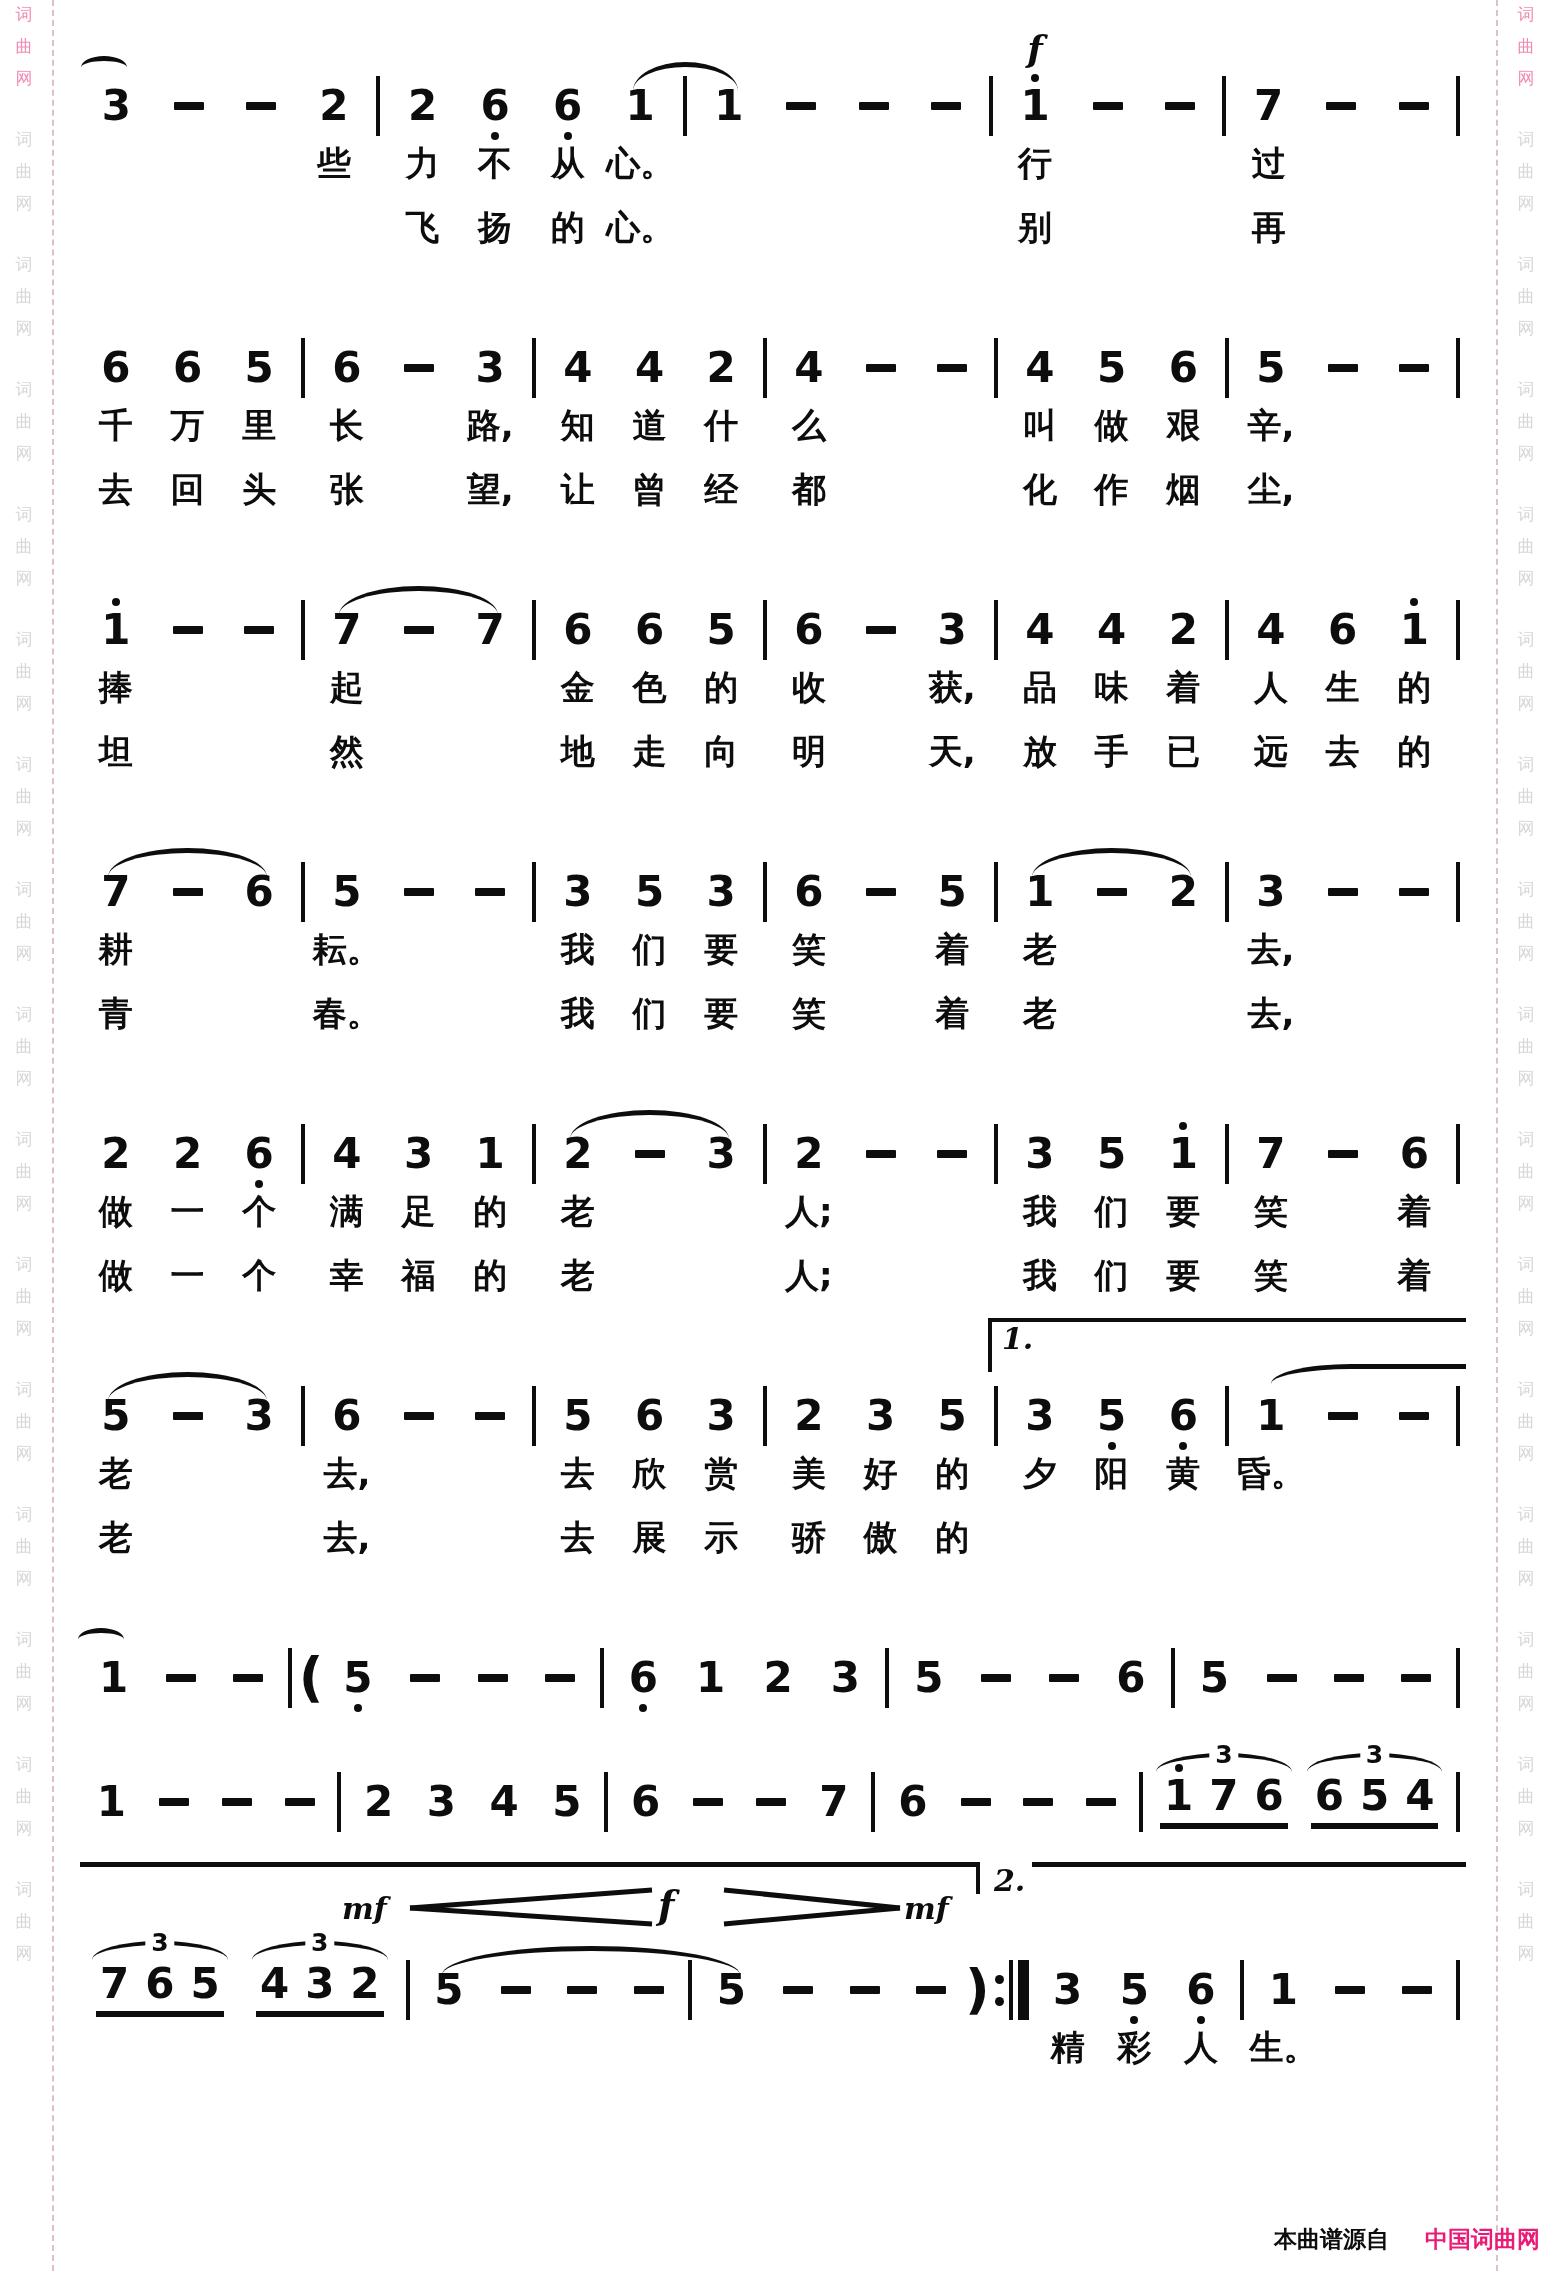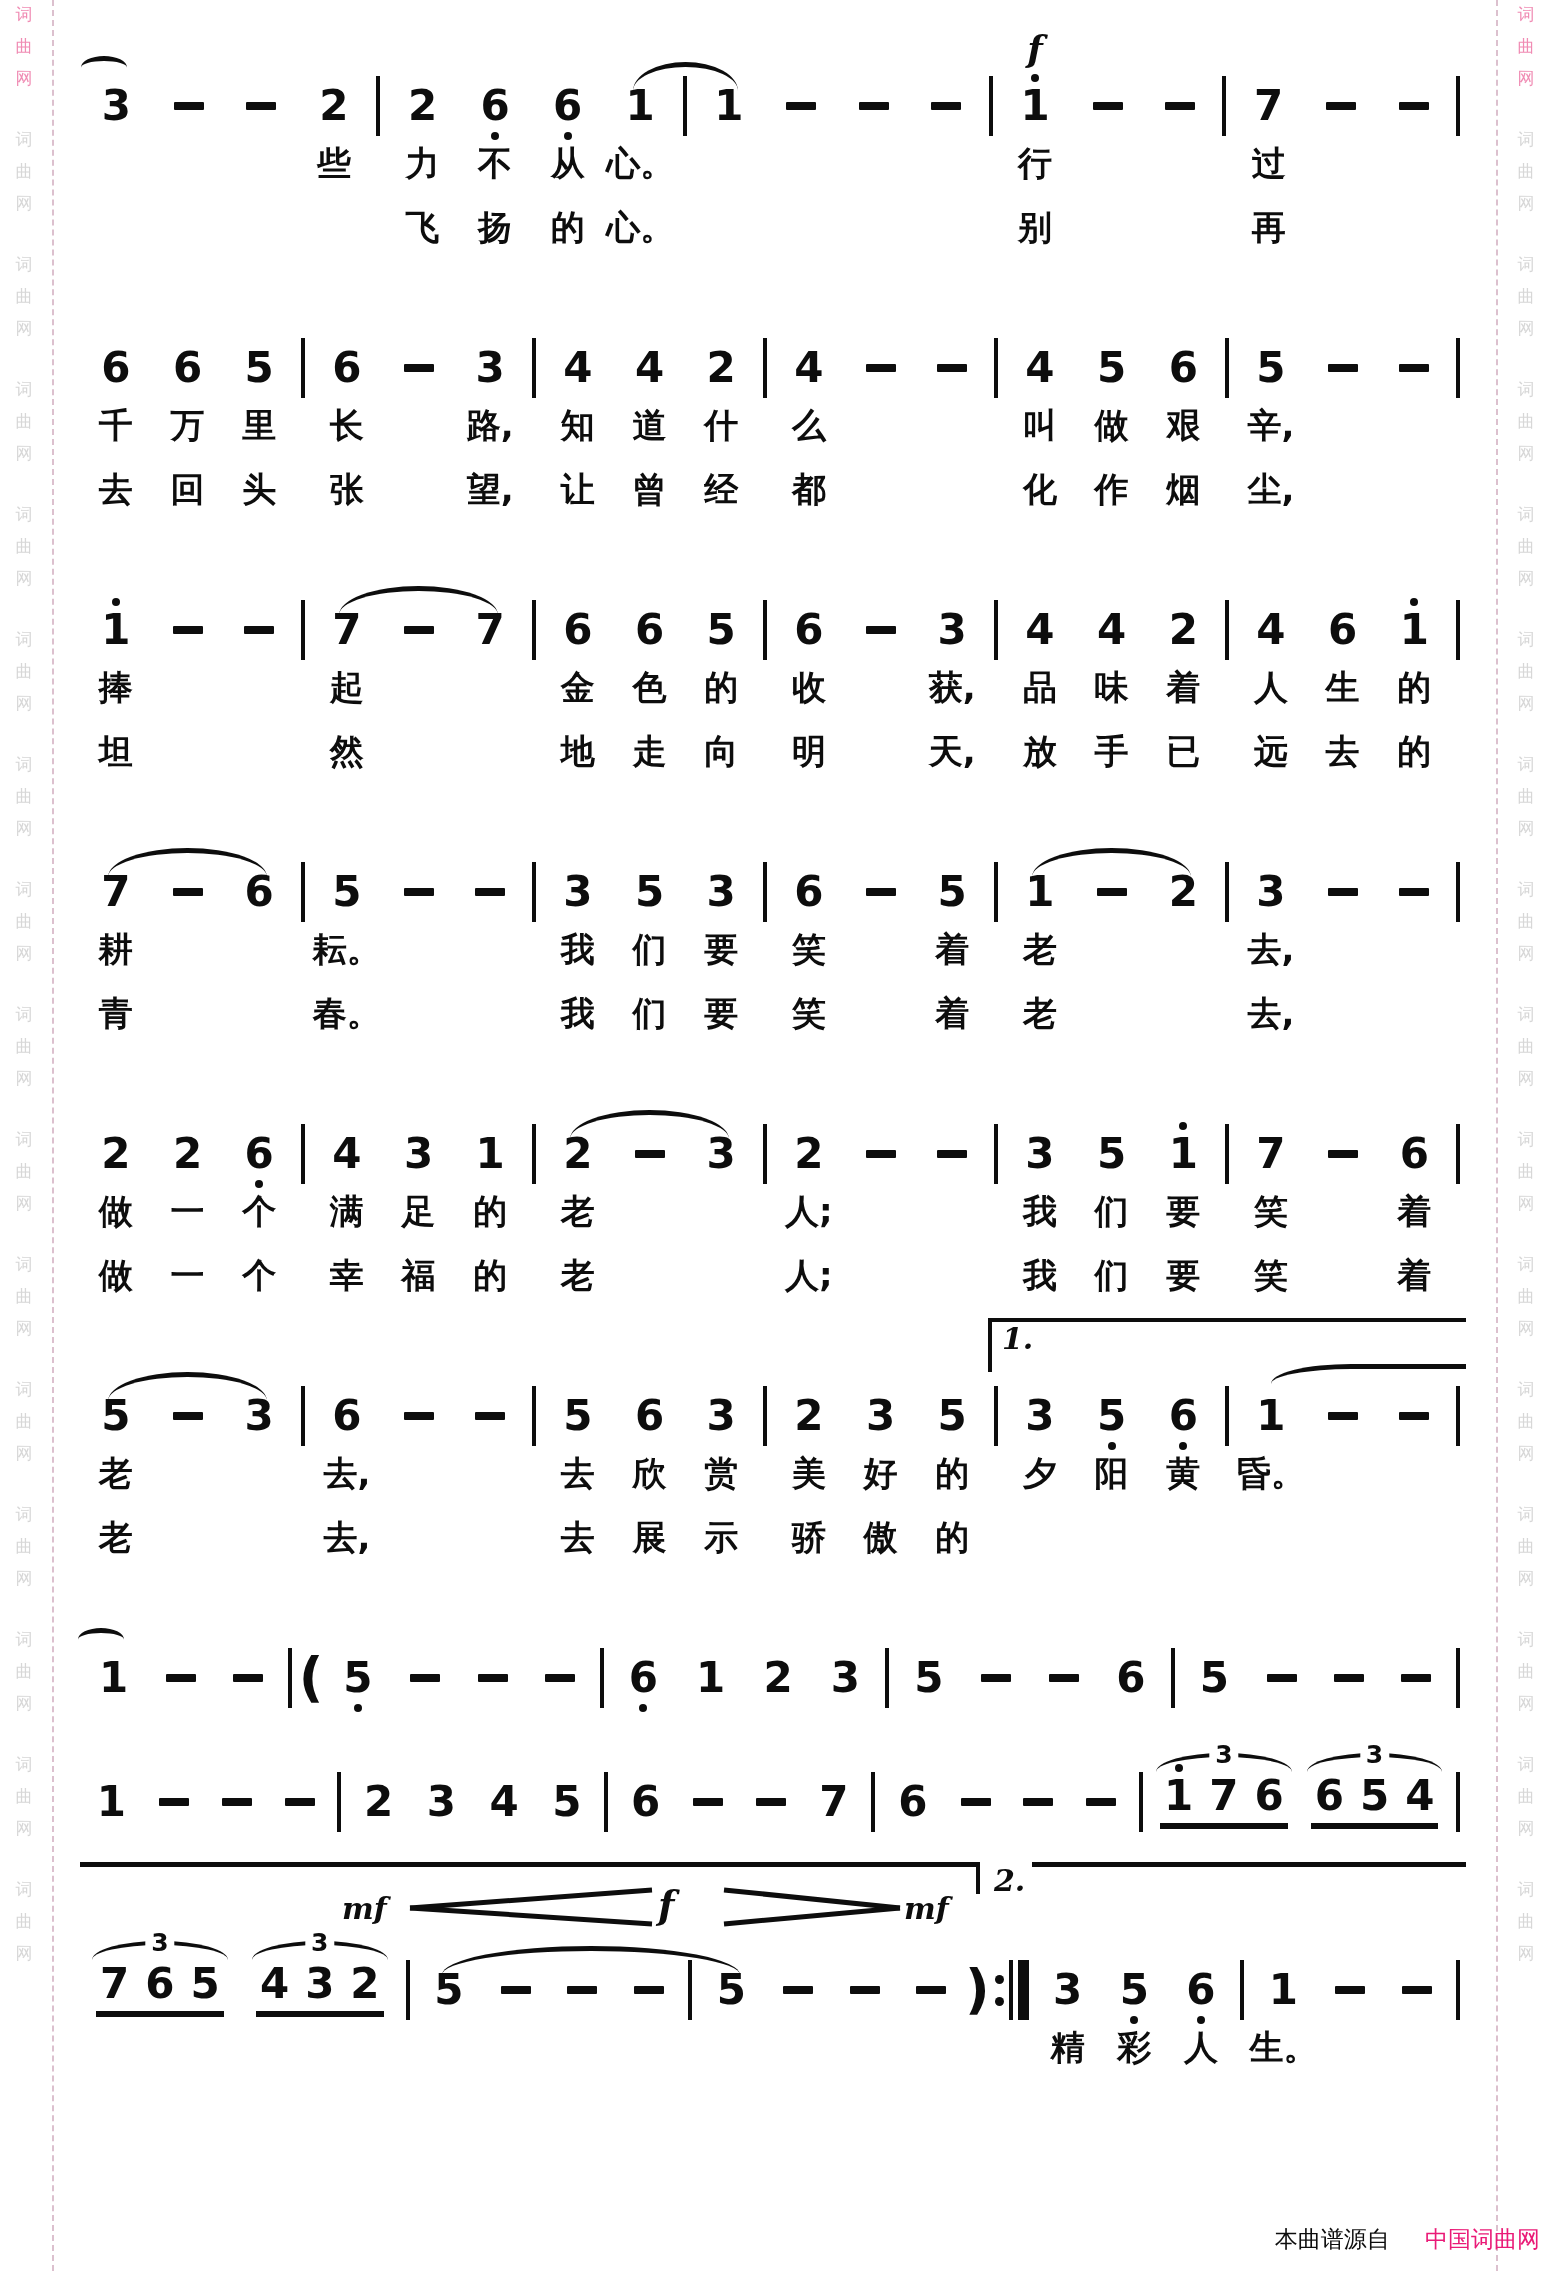--- a/index.html
+++ b/index.html
@@ -75,21 +75,21 @@
   .e2lab{position:absolute;left:914px;top:20px;font-family:"DejaVu Serif","Liberation Serif",serif;
          font-style:italic;font-weight:700;font-size:30px;line-height:1;}
   .rule.r2{left:952px;right:0;}
   .dtxt{position:absolute;font-family:"DejaVu Serif","Liberation Serif",serif;font-style:italic;
         font-weight:700;line-height:1;}
   .dtxt.m1{left:262px;top:48px;font-size:30px;}
   .dtxt.pk{left:578px;top:40px;font-size:38px;}
   .dtxt.m2{left:824px;top:48px;font-size:30px;}
   .hairpins{position:absolute;left:0;top:34px;}
   
-  .footer{position:absolute;right:10px;bottom:16px;font-size:23px;font-weight:400;white-space:nowrap;}
+  .footer{position:absolute;right:10px;bottom:16px;font-size:23px;font-weight:700;white-space:nowrap;}
   .footer .site{margin-left:28px;}
 </style>
 </head>
 <body>
 
 <div class="edgeline left"></div>
 <div class="edgeline right"></div>
 <div class="wmcol left" id="wm-left">
     <div class="wmg" style="color: rgb(240, 140, 180);">
       <span>词</span>

